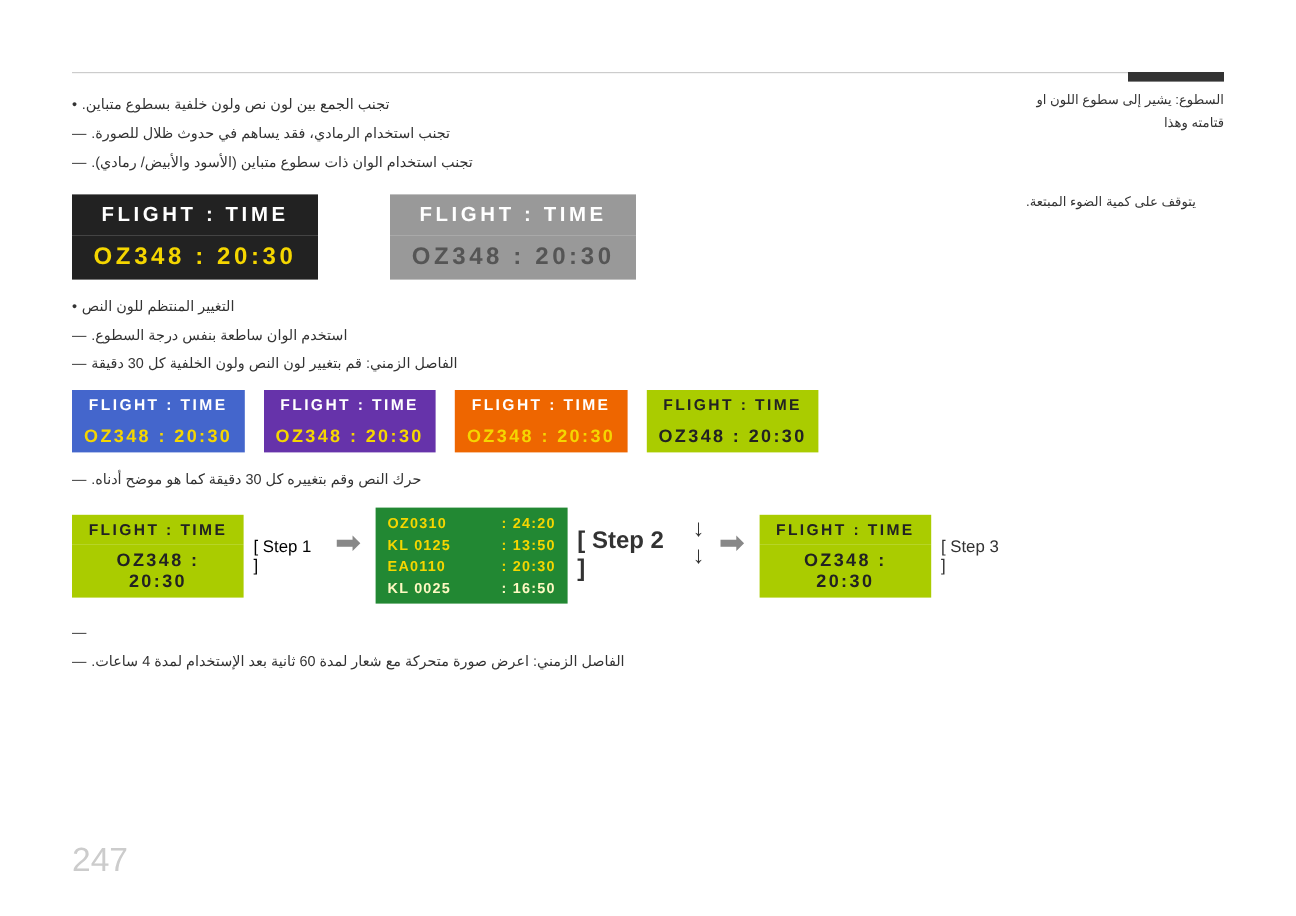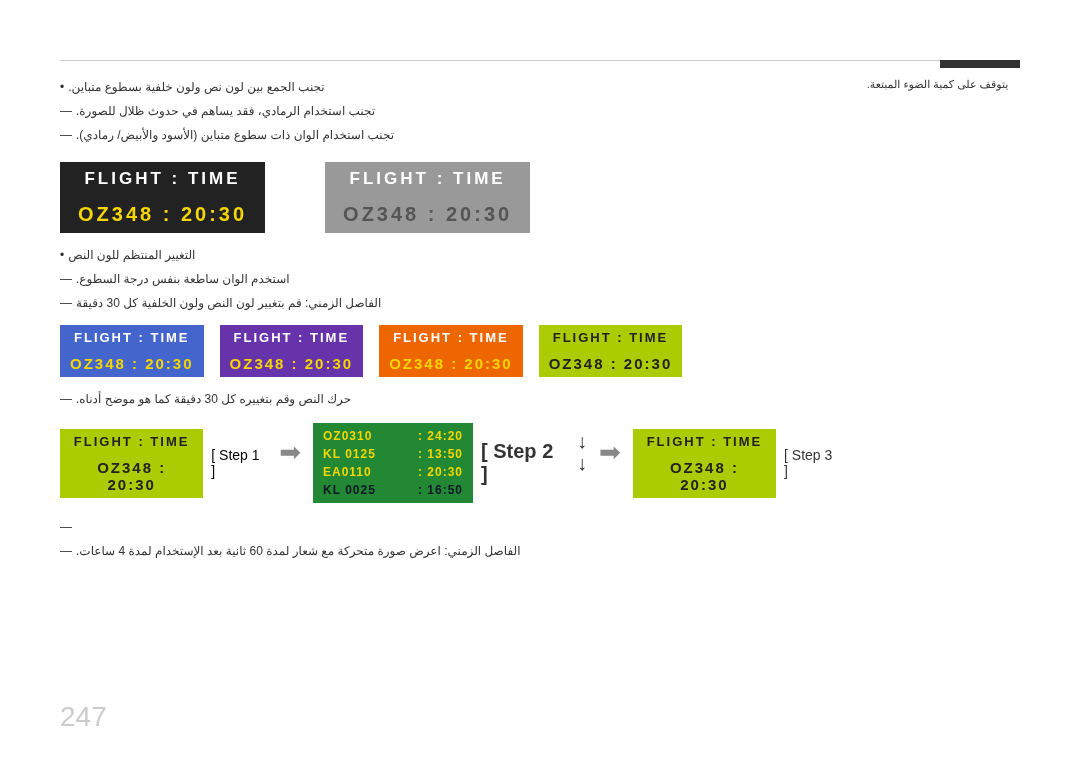--- a/index.html
+++ b/index.html
@@ -158,21 +158,22 @@
 
 <div class="page-container">
 
   <div class="top-line"></div>
 
   <div class="right-bar"></div>
 
   <div class="page-number">247</div>
 
   <div class="top-right-note" style="position:absolute; top:75px; right:60px; width:165px;">
-    <div style="font-size:11px;direction:rtl;text-align:center;color:#333;line-height:1.7;">يتوقف على كمية الضوء المبتعة.</div>
+    <div style="font-size:11px;direction:rtl;text-align:right;color:#333;line-height:1.7;">السطوع: يشير إلى سطوع اللون او قتامته وهذا</div>
+    <div style="font-size:11px;direction:rtl;text-align:left;color:#333;line-height:1.7;margin-top:48px;">يتوقف على كمية الضوء المبتعة.</div>
   </div>
 
   <div style="position:absolute; top:75px; left:60px; right:240px;">
 
     <div class="section2-arabic">
       <div class="bullet">
         <span>تجنب الجمع بين لون نص ولون خلفية بسطوع متباين.</span>
         <span>•</span>
       </div>
       <div class="dash">
@@ -270,21 +271,21 @@
               <span>: 24:20</span>
           </div>
           <div style="color:#f5d600;font-size:12px;font-weight:bold;letter-spacing:1px;padding:2px 0;display:flex;justify-content:space-between;">
             <span>KL 0125</span>
               <span>: 13:50</span>
           </div>
           <div style="color:#f5d600;font-size:12px;font-weight:bold;letter-spacing:1px;padding:2px 0;display:flex;justify-content:space-between;">
             <span>EA0110</span>
               <span>: 20:30</span>
           </div>
-          <div style="color:#0f172a;font-size:12px;font-weight:bold;letter-spacing:1px;padding:2px 0;display:flex;justify-content:space-between;">
+          <div style="color:#fef9c3;font-size:12px;font-weight:bold;letter-spacing:1px;padding:2px 0;display:flex;justify-content:space-between;">
             <span>KL 0025</span>
               <span>: 16:50</span>
           </div>
         </div>
         <div style="font-size:20px;color:#333;font-weight:bold;">[ Step 2 ]</div>
       </div>
 
       <div style="display:flex;flex-direction:column;gap:2px;padding-bottom:22px;">
         <div style="font-size:20px;color:#333;line-height:1;">↓</div>
         <div style="font-size:20px;color:#333;line-height:1;">↓</div>

